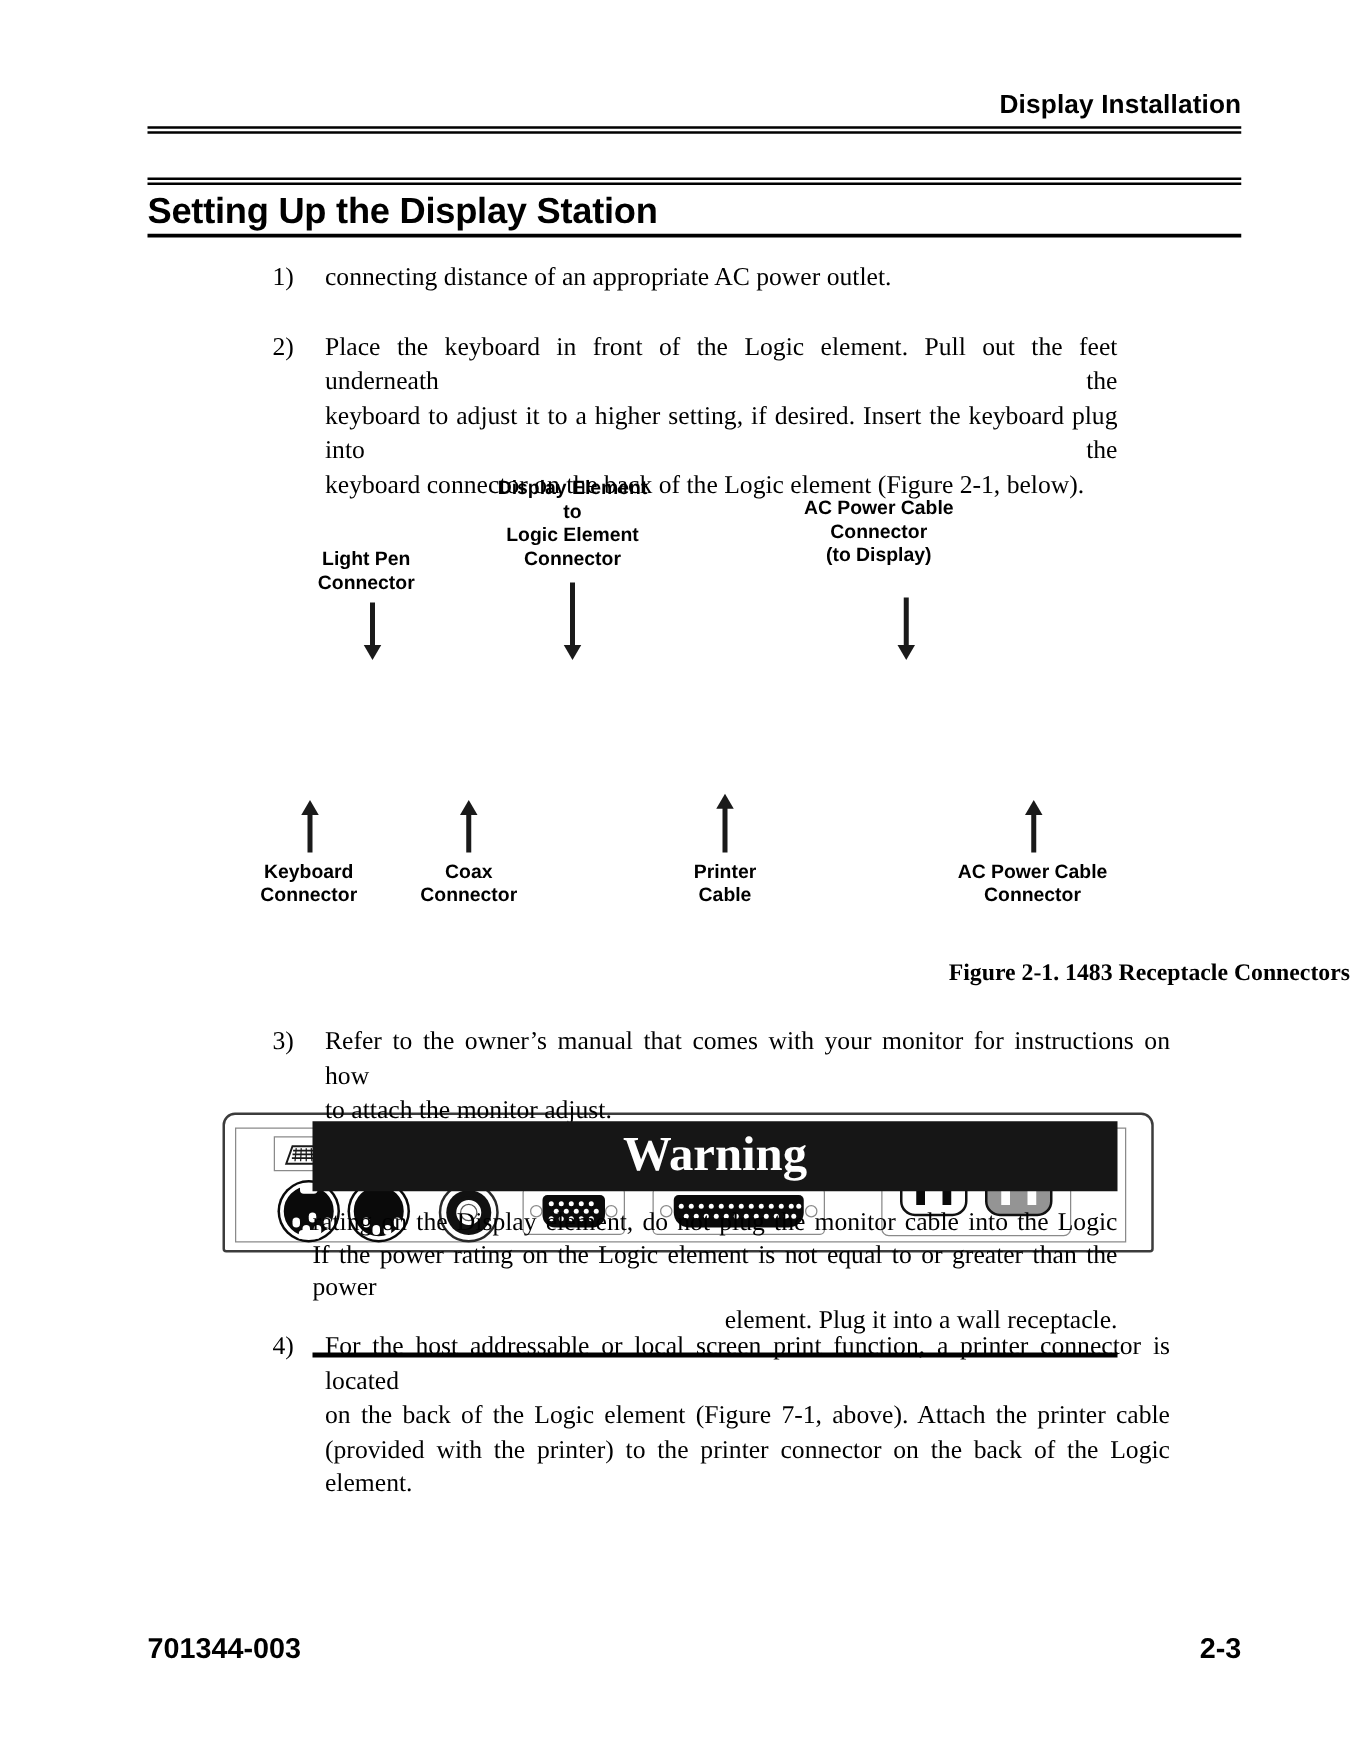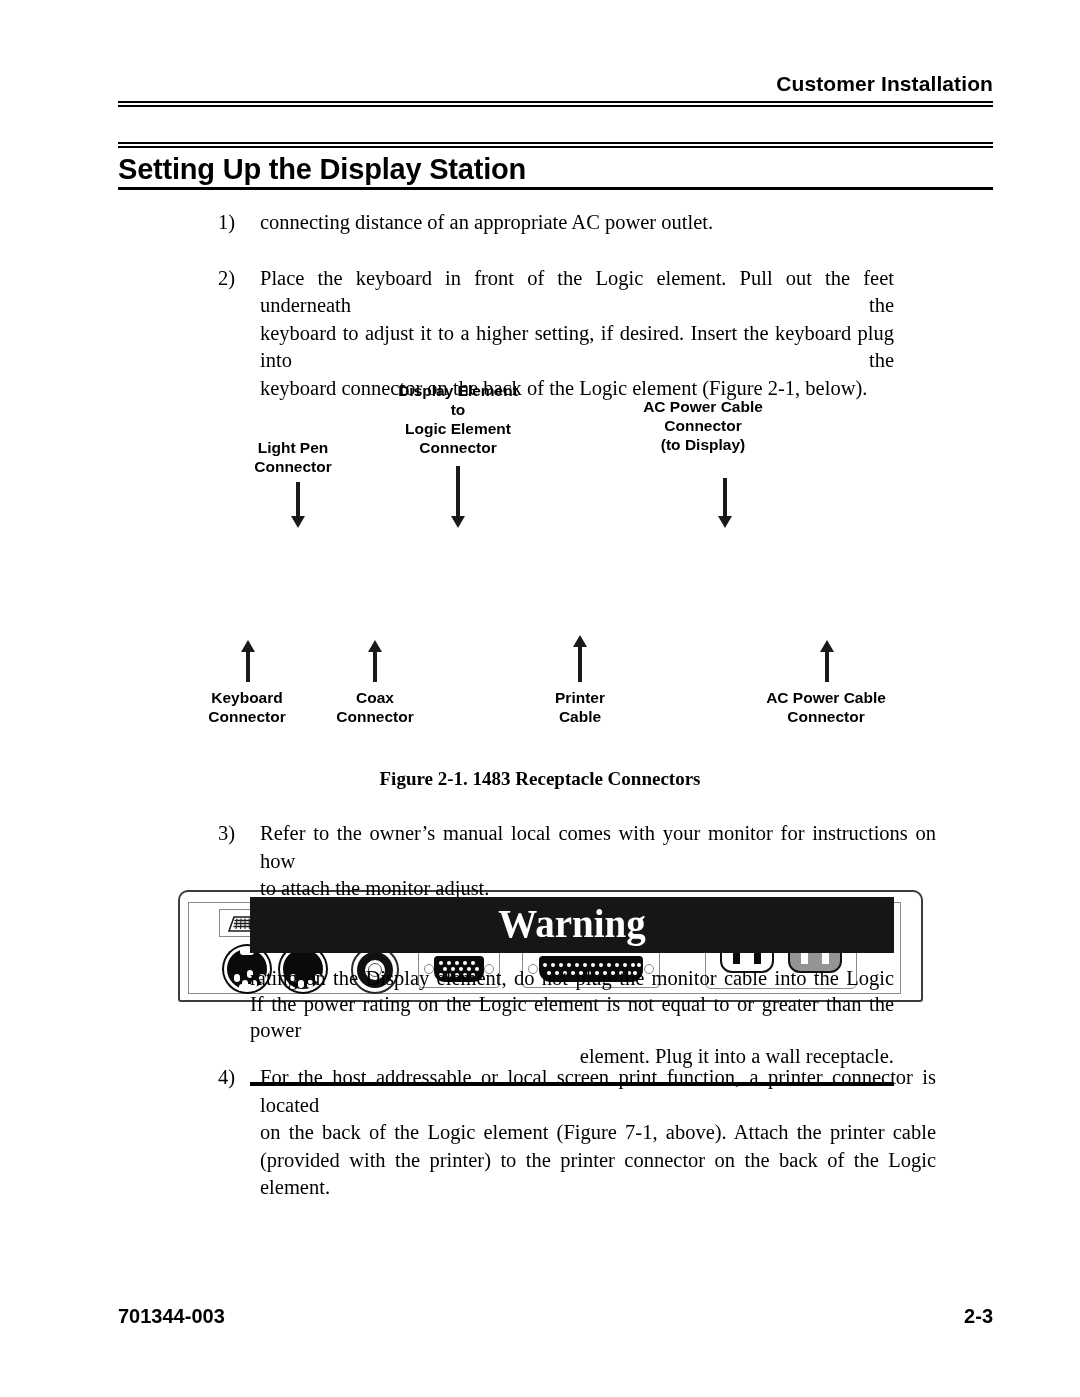--- a/index.html
+++ b/index.html
@@ -319,21 +319,21 @@
   .outlet .slot.r { right: 11px; }
   .outlet.white .gnd, .outlet.white .slot { background: #0a0a0a; }
   .outlet.gray  .gnd, .outlet.gray  .slot { background: #ffffff; }
 
   
   .fig-caption {
     position: absolute;
     left: 0;
     top: 768px;
     width: 1080px;
-    text-align: center;
+    text-align: right;
     font-family: "Liberation Serif", serif;
     font-weight: bold;
     font-size: 19px;
   }
 
   
   .warning-wrap {
     position: absolute;
     left: 250px;
     top: 897px;
@@ -361,31 +361,31 @@
     height: 4px;
     background: #000;
   }
 
   
   .footer-num, .footer-page {
     position: absolute;
     top: 1305px;
     font-family: "Liberation Sans", sans-serif;
     font-weight: bold;
-    font-size: 20px;
+    font-size: 23px;
   }
   .footer-num { left: 118px; }
   .footer-page { right: 87px; }
 </style>
 </head>
 <body>
 
 <div class="page">
 
-  <div class="running-header">Customer Installation</div>
+  <div class="running-header">Display Installation</div>
   <div class="rule-double rule-header"></div>
 
   <div class="rule-double rule-title-top"></div>
   <div class="title">Setting Up the Display Station</div>
   <div class="rule-title-bottom"></div>
 
   <div class="steps" id="steps-top">
     <div class="step">
       <span class="num">1)</span>
       <span class="body">
@@ -566,21 +566,21 @@
 Cable</div>
     <div class="fig-label" style="left:751px; top:320px; width:150px;">AC Power Cable
 Connector</div>
   </div>
 
   <div class="fig-caption">Figure 2-1.  1483 Receptacle Connectors</div>
 
   <div class="step" id="step3">
     <span class="num">3)</span>
     <span class="body">
-      <span style="display:block; text-align:justify; text-align-last:justify;">Refer to the owner’s manual local comes with your monitor for instructions on how</span>
+      <span style="display:block; text-align:justify; text-align-last:justify;">Refer to the owner’s manual that comes with your monitor for instructions on how</span>
       <span style="display:block;">to attach the monitor adjust.</span>
     </span>
   </div>
 
   <div class="warning-wrap">
     <div class="warning-bar">Warning</div>
     <div class="warning-text">
       <span style="display:block; text-align:justify; text-align-last:justify;">rating on the Display element, do not plug the monitor cable into the Logic</span>
       <span style="display:block; text-align:justify; text-align-last:justify;">If the power rating on the Logic element is not equal to or greater than the power</span>
       <span class="last" style="display:block;">element. Plug it into a wall receptacle.</span>

